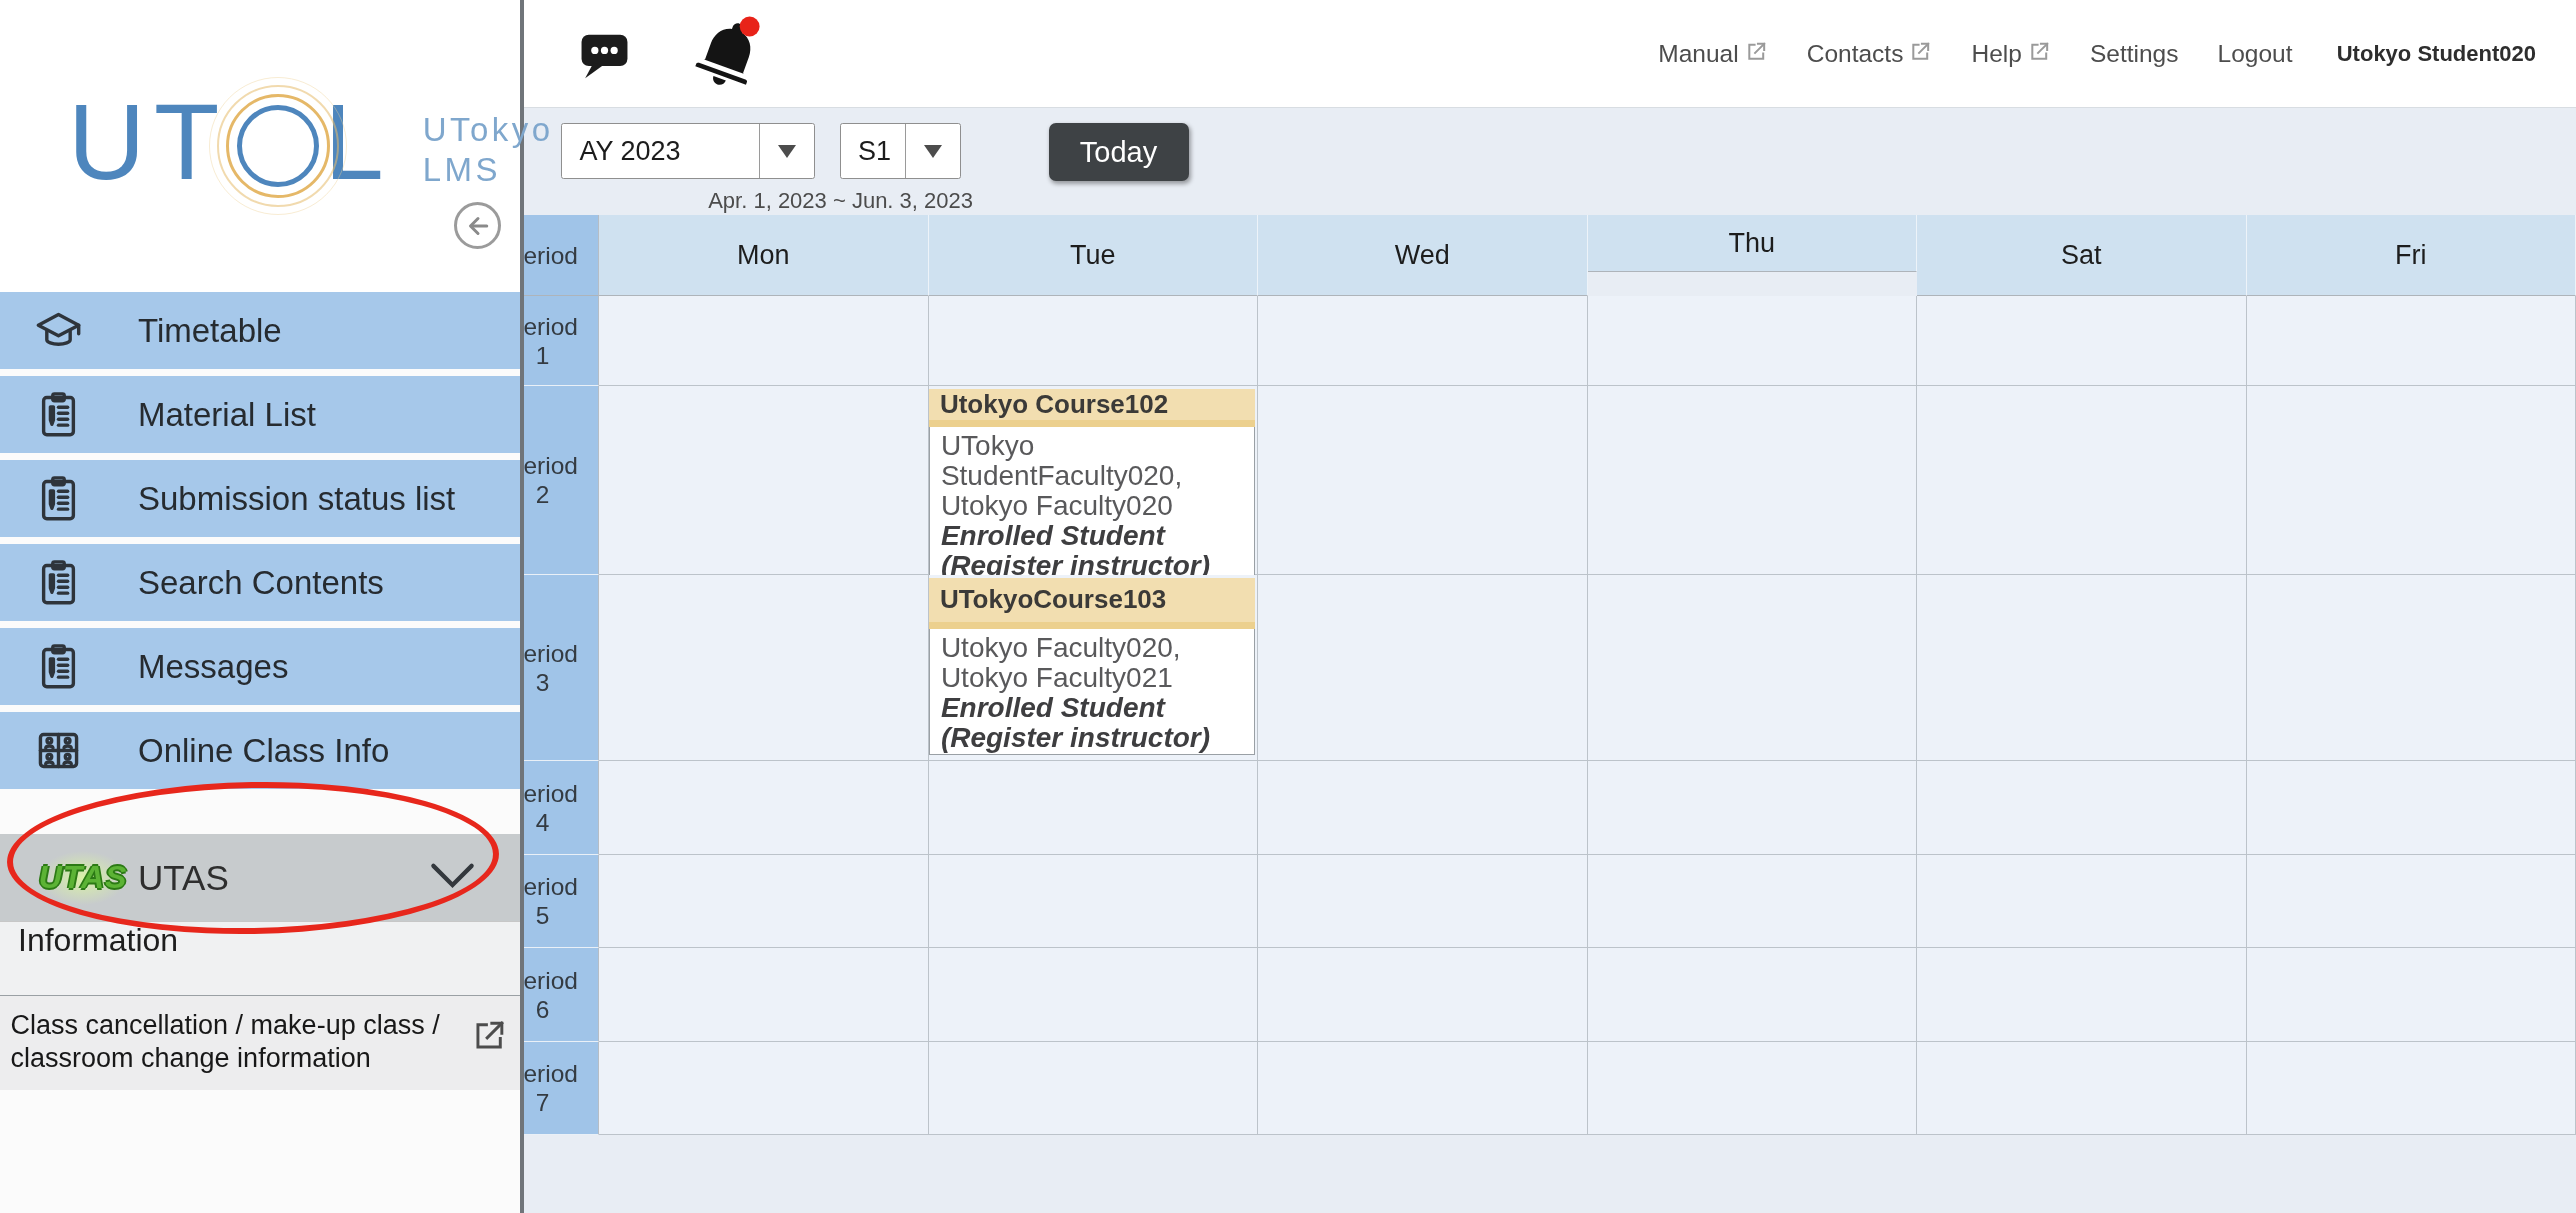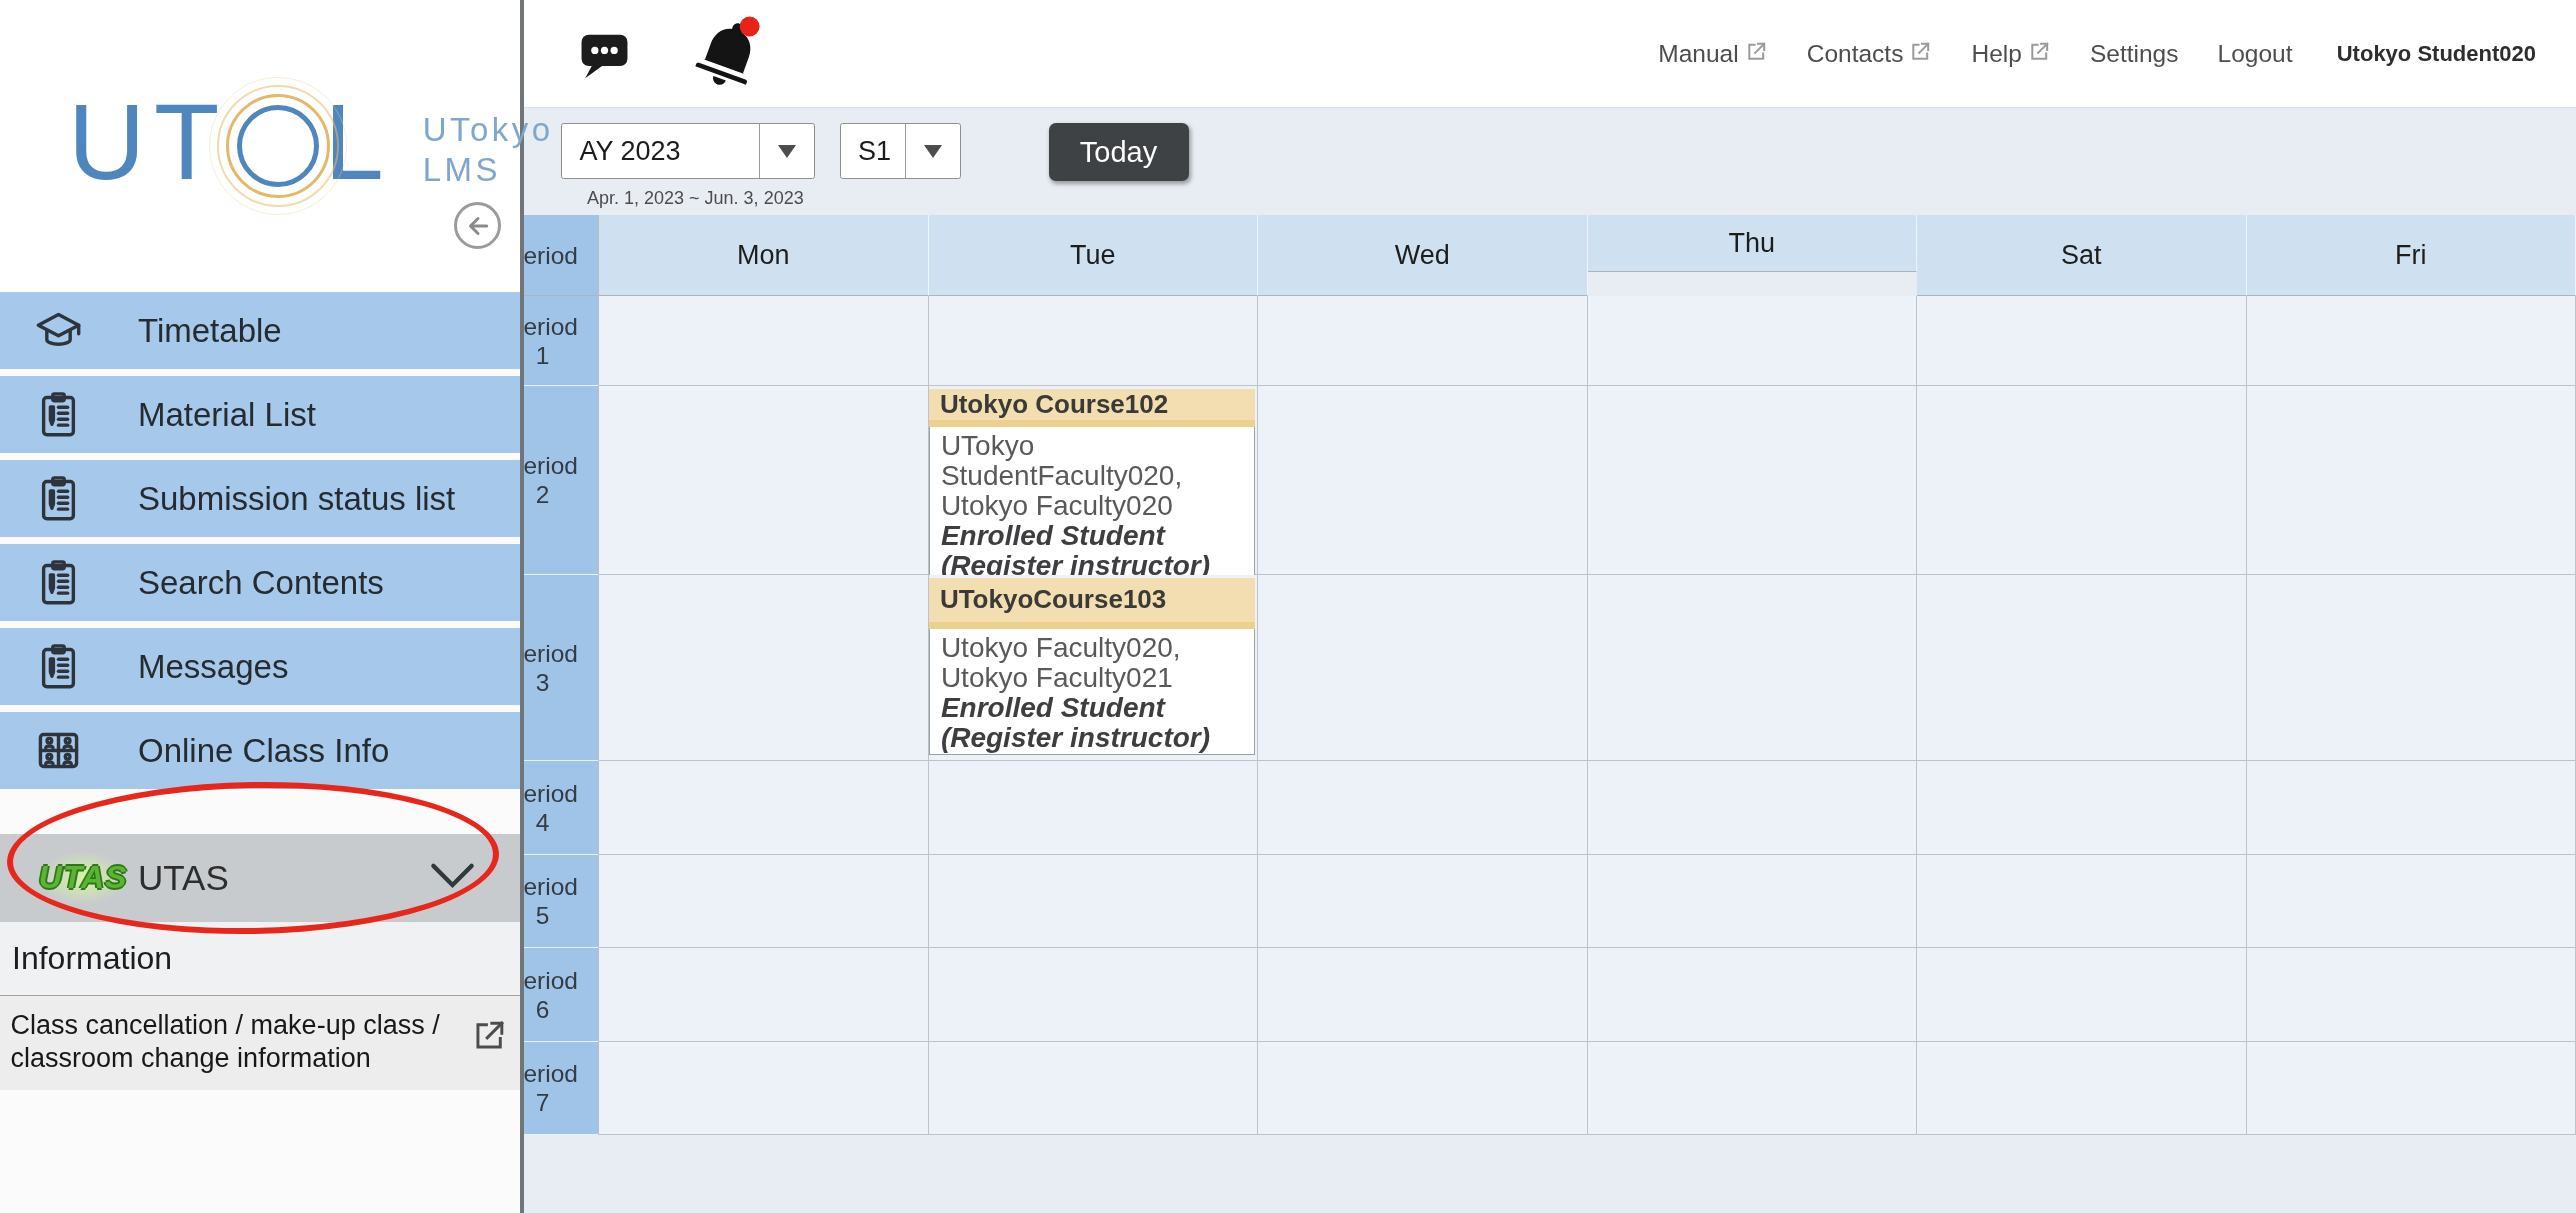--- a/index.html
+++ b/index.html
@@ -43,22 +43,22 @@
     border-top:13px solid #4c4c4c;
   }
   .sb-year{width:254px;}
   .sb-term{width:121px;margin-left:24.5px;}
   .today-btn{
     margin-left:88px;width:140px;height:58px;border:none;cursor:pointer;
     background:var(--today-bg);color:#fff;font-size:29px;border-radius:7px;
     font-family:inherit;box-shadow:1.8px 2.6px 4.4px rgba(0,0,0,.35);
   }
   .date-range{
-    position:absolute;left:587px;top:81px;width:386px;text-align:left;
-    font-size:18px;color:#4c4c4c;
+    position:absolute;left:587px;top:81px;width:386px;text-align:right;
+    font-size:22px;color:#4c4c4c;
   }
 
   
   .timetable{position:absolute;left:524px;top:215px;width:2052px;}
   .t-row{display:flex;}
   .cell{box-sizing:border-box;}
   .period-head,.period-cell{
     width:75px;flex:0 0 75px;background:var(--period-blue);
     overflow:hidden;display:flex;align-items:center;
     border-right:1.8px solid #b6bdc5;
@@ -128,21 +128,21 @@
     position:absolute;left:39px;width:88px;height:54px;
     display:flex;align-items:center;justify-content:center;
     background:radial-gradient(closest-side,#d9f2a6,rgba(217,242,166,0));
     font-size:32px;font-weight:800;color:#5cb335;letter-spacing:0.9px;font-style:italic;
     text-shadow:-1.8px 0 #2c7a15,1.8px 0 #2c7a15,0 -1.8px #2c7a15,0 1.8px #2c7a15;
   }
   .utas-label{margin-left:138px;font-size:35px;color:#2e2e2e;}
   .utas-chevron{position:absolute;right:42px;top:24.5px;}
   .info-row{
     height:74px;background:#f0f1f2;border-top:1.8px solid #c7c7c7;
-    display:flex;align-items:center;padding-left:12px;cursor:pointer;
+    display:flex;padding-left:18px;cursor:pointer;
     font-size:32px;color:#1e1e1e;box-sizing:border-box;
   }
   .cancel-row{
     background:#ededee;border-top:1.8px solid #9aa0a4;position:relative;
     padding:13px 56px 15px 10.5px;cursor:pointer;
     font-size:27px;line-height:33px;color:#181818;box-sizing:border-box;
   }
   .cancel-row .ext{position:absolute;right:12.3px;top:21px;}
 
   

